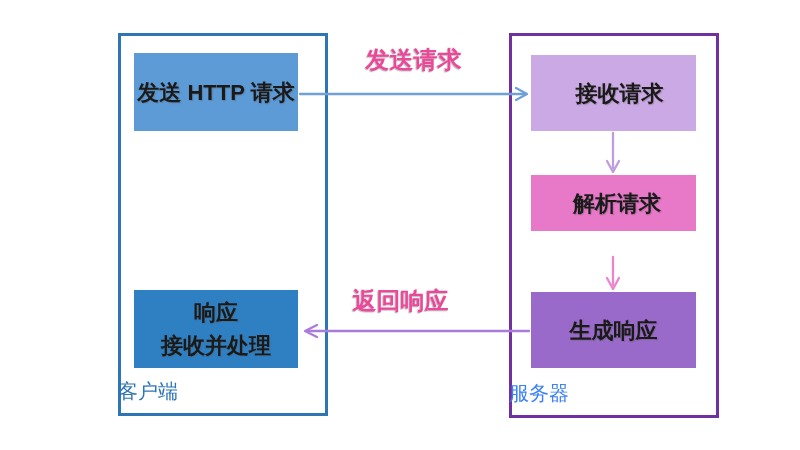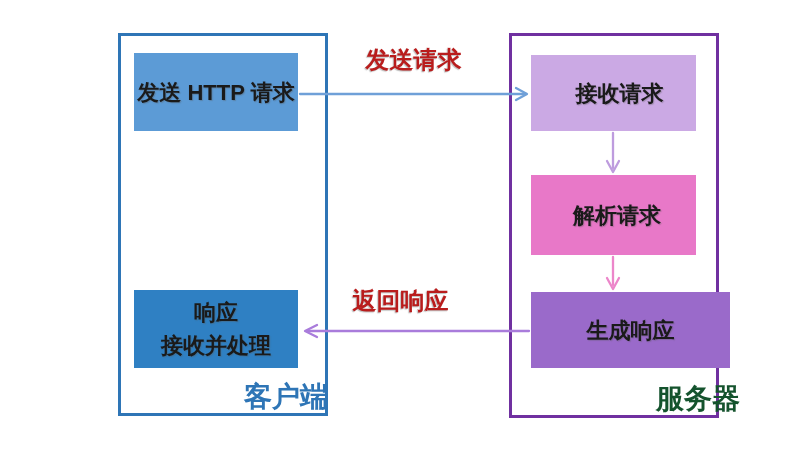--- a/index.html
+++ b/index.html
@@ -28,41 +28,41 @@
     color: #1a1a1a;
     font-weight: bold;
     text-shadow: 1px 1px 1px rgba(90,90,90,0.35);
   }
   .node .zh { font-size: 22px; line-height: 1.5; white-space: nowrap; }
   .node .en { font-size: 19px; line-height: 1.35; }
 
   .n-send      { left: 118px; top: 53px;  width: 164px; height: 78px; background: #5C9BD6; }
   .n-recvresp  { left: 118px; top: 290px; width: 164px; height: 78px; background: #2F80C3; }
   .n-recvreq   { left: 515px; top: 55px;  width: 165px; height: 76px; background: #CBA9E4; padding-left: 12px; }
-  .n-parse     { left: 515px; top: 175px; width: 165px; height: 80px; background: #E878C8; padding-left: 7px; }
-  .n-gen       { left: 515px; top: 292px; width: 199px; height: 76px; background: #9A6ACA; gap: 42px; }
+  .n-parse     { left: 515px; top: 175px; width: 165px; height: 56px; background: #E878C8; padding-left: 7px; }
+  .n-gen       { left: 515px; top: 292px; width: 165px; height: 76px; background: #9A6ACA; gap: 42px; }
 
   .group-label {
     position: absolute;
     z-index: 2;
-    text-align: right;
-    font-size: 28px;
-    font-weight: bold;
+    text-align: left;
+    font-size: 20px;
+    font-weight: normal;
     white-space: nowrap;
   }
   .gl-client { left: 102px; top: 378px; width: 210px; color: #2E75B6; }
-  .gl-server { left: 493px; top: 380px; width: 231px; color: #14532d; }
+  .gl-server { left: 493px; top: 380px; width: 231px; color: #3b82f6; }
 
   .arrow-label {
     position: absolute;
     z-index: 6;
     text-align: center;
     font-size: 24px;
     font-weight: bold;
-    color: #b91c1c;
+    color: #ec4899;
     white-space: nowrap;
     text-shadow: -1px 1px 1px rgba(110,110,110,0.45);
   }
   .al-send   { left: 330px; top: 44px;  width: 135px; }
   .al-return { left: 317px; top: 285px; width: 135px; }
 
   svg.arrows {
     position: absolute;
     left: 0; top: 0;
     width: 800px; height: 450px;

